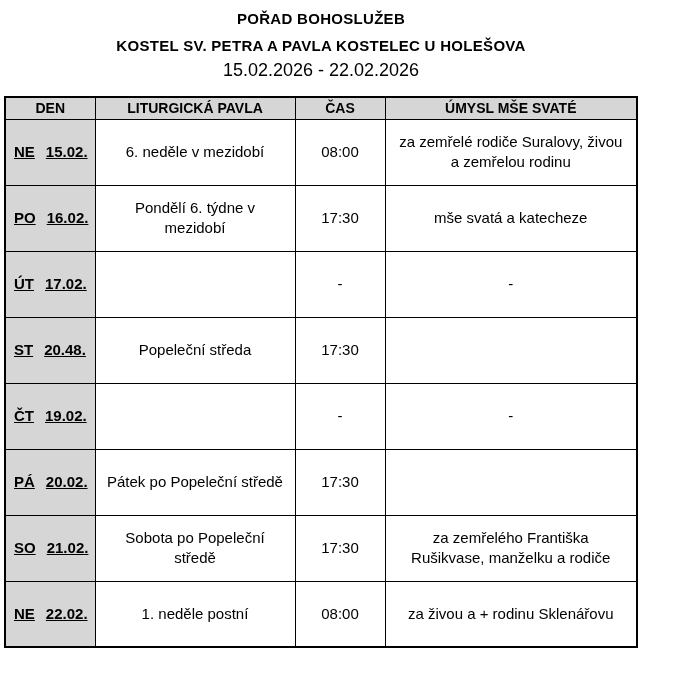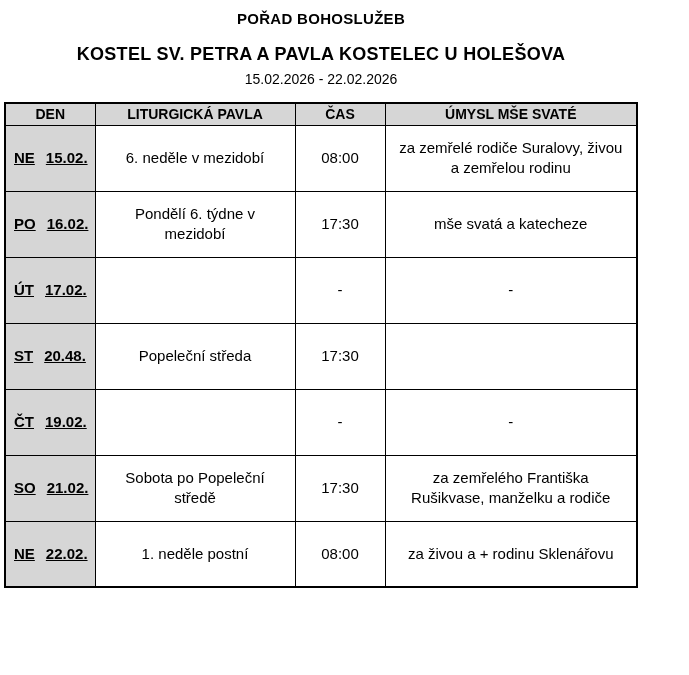--- a/index.html
+++ b/index.html
@@ -15,27 +15,27 @@
     height: 675px;
     padding-top: 10px;
   }
   .doc-header { text-align: center; }
   .doc-title {
     font-size: 15px;
     font-weight: bold;
     letter-spacing: 0.3px;
   }
   .doc-subtitle {
-    font-size: 18px;
+    font-size: 15px;
     font-weight: bold;
-    margin-top: 17px;
+    margin-top: 10px;
     letter-spacing: 0.3px;
   }
   .doc-date {
-    font-size: 14px;
+    font-size: 18px;
     margin-top: 6px;
   }
   table.schedule {
     border-collapse: collapse;
     table-layout: fixed;
     width: 632px;
     margin: 15px auto 0 auto;
     border: 2px solid #000000;
   }
   col.c-den { width: 90px; }
@@ -121,20 +121,26 @@
         <td>17:30</td>
         <td></td>
       </tr>
       <tr>
         <td class="day-cell"><span>ČT</span><span class="day-date">19.02.</span></td>
         <td></td>
         <td>-</td>
         <td>-</td>
       </tr>
       <tr>
+        <td class="day-cell"><span>PÁ</span><span class="day-date">20.02.</span></td>
+        <td>Pátek po Popeleční středě</td>
+        <td>17:30</td>
+        <td></td>
+      </tr>
+      <tr>
         <td class="day-cell"><span>SO</span><span class="day-date">21.02.</span></td>
         <td>Sobota po Popeleční středě</td>
         <td>17:30</td>
         <td>za zemřelého Františka Rušikvase, manželku a rodiče</td>
       </tr>
       <tr>
         <td class="day-cell"><span>NE</span><span class="day-date">22.02.</span></td>
         <td>1. neděle postní</td>
         <td>08:00</td>
         <td>za živou a + rodinu Sklenářovu</td>

